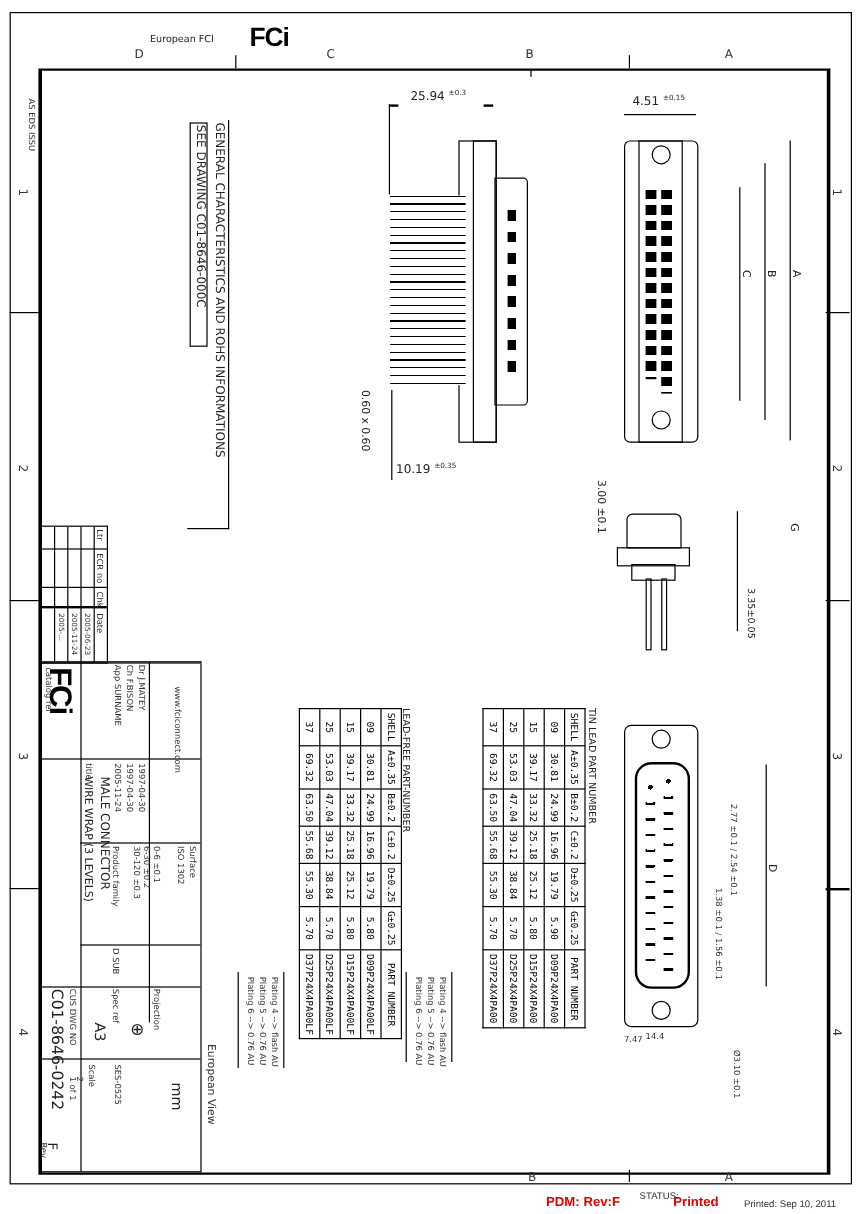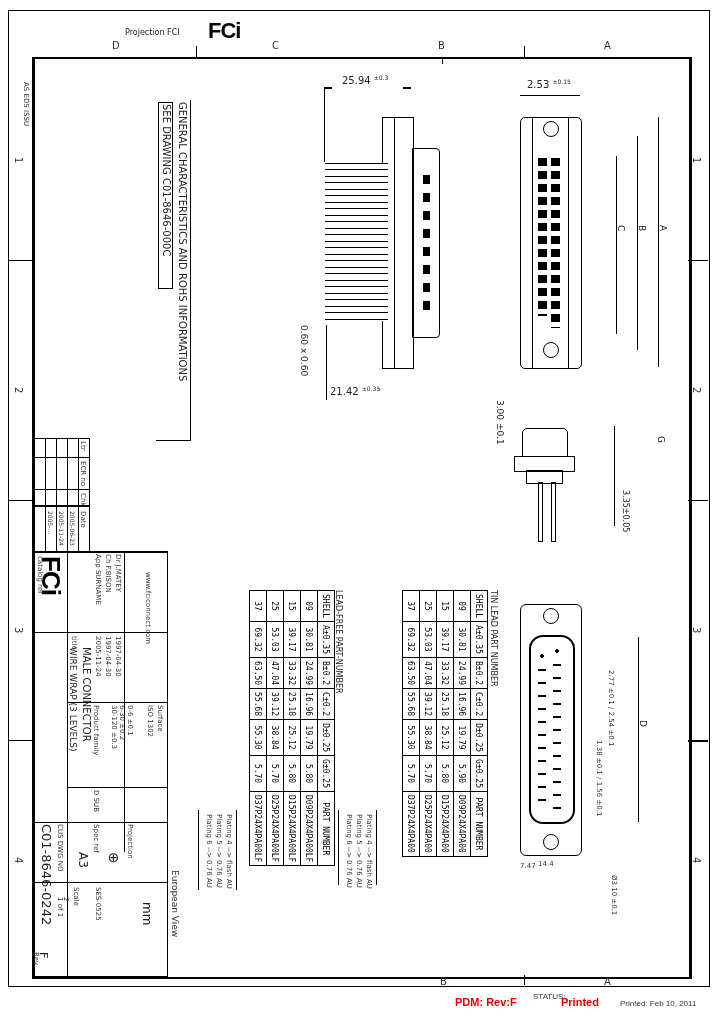--- a/index.html
+++ b/index.html
@@ -24,21 +24,21 @@
 </head>
 <body>
 
 <div class="abs frame-outer"></div>
 <div class="abs frame-inner"></div>
 
 <div class="abs tick" style="left:196px;top:46px;width:1px;height:11px"></div>
 <div class="abs tick" style="left:524px;top:46px;width:1px;height:11px"></div>
 <div class="abs tick" style="left:442px;top:58px;width:1px;height:6px"></div>
 
-<div class="abs txt" style="left:125px;top:28px;font-size:8px">Projection  FCI</div>
+<div class="abs txt" style="left:125px;top:28px;font-size:8px">European  FCI</div>
 <div class="abs logo" style="left:208px;top:18px">FCi</div>
 <div class="abs zone-label" style="left:112px;top:40px">D</div>
 <div class="abs zone-label" style="left:272px;top:40px">C</div>
 <div class="abs zone-label" style="left:438px;top:40px">B</div>
 <div class="abs zone-label" style="left:604px;top:40px">A</div>
 
 <div class="abs" style="left:688px;top:57px;width:20px;height:918px">
   <div class="abs line" style="left:0;top:203px;width:20px;height:1px"></div>
   <div class="abs line" style="left:0;top:443px;width:20px;height:1px"></div>
   <div class="abs line" style="left:0;top:683px;width:20px;height:2px"></div>
@@ -72,25 +72,25 @@
   <div class="abs line" style="left:123px;top:27px;width:8px;height:2px"></div>
 
   <div class="abs box" style="left:102px;top:57px;width:30px;height:250px"></div>
   <div class="abs box" style="left:114px;top:57px;width:18px;height:250px"></div>
   <div class="abs box" style="left:132px;top:88px;width:26px;height:188px;border-radius:0 4px 4px 0"></div>
   <div class="abs" style="left:143px;top:115px;width:7px;height:135px;background:repeating-linear-gradient(to bottom,#000 0 9px,#fff 9px 18px)"></div>
 
   <div class="abs" style="left:45px;top:103px;width:63px;height:158px;background:repeating-linear-gradient(to bottom,#000 0 1px,#fff 1px 6.5px)"></div>
   <div class="abs txt rot r90" style="left:29px;top:265px;font-size:9px">0.60 x 0.60</div>
   <div class="abs line" style="left:46px;top:265px;width:1px;height:75px"></div>
-  <div class="abs txt" style="left:50px;top:325px;font-size:10px"><span>21.42</span> <sup style="font-size:6px">±0.35</sup></div>
+  <div class="abs txt" style="left:50px;top:325px;font-size:10px"><span>10.19</span> <sup style="font-size:6px">±0.35</sup></div>
 </div>
 
 <div class="abs" style="left:500px;top:60px;width:190px;height:340px">
-  <div class="abs txt" style="left:27px;top:18px;font-size:10px"><span>2.53</span> <sup style="font-size:6px">±0.15</sup></div>
+  <div class="abs txt" style="left:27px;top:18px;font-size:10px"><span>4.51</span> <sup style="font-size:6px">±0.15</sup></div>
   <div class="abs line" style="left:20px;top:35px;width:60px;height:1px"></div>
   <div class="abs box" style="left:20px;top:57px;width:60px;height:250px;border-radius:5px"></div>
   <div class="abs box" style="left:32px;top:57px;width:35px;height:250px"></div>
   <div class="abs" style="left:43px;top:61px;width:14px;height:14px;border:1px solid #000;border-radius:50%"></div>
   <div class="abs" style="left:43px;top:282px;width:14px;height:14px;border:1px solid #000;border-radius:50%"></div>
   <div class="abs" style="left:38px;top:98px;width:9px;height:158px;background:repeating-linear-gradient(to bottom,#000 0 8px,#fff 8px 13px)"></div>
   <div class="abs" style="left:51px;top:98px;width:9px;height:170px;background:repeating-linear-gradient(to bottom,#000 0 8px,#fff 8px 13px)"></div>
   <div class="abs line" style="left:116px;top:96px;width:1px;height:178px"></div>
   <div class="abs line" style="left:137px;top:76px;width:1px;height:214px"></div>
   <div class="abs line" style="left:158px;top:57px;width:1px;height:250px"></div>
@@ -309,13 +309,13 @@
   <div class="abs small rot r90" style="left:6px;top:400px">Rev</div>
 </div>
 
 <div class="abs zone-label" style="left:440px;top:976px">B</div>
 <div class="abs zone-label" style="left:604px;top:976px">A</div>
 <div class="abs tick" style="left:524px;top:975px;width:1px;height:10px"></div>
 
 <div class="abs status" style="left:455px;top:996px">PDM: Rev:F</div>
 <div class="abs status-grey" style="left:533px;top:992px">STATUS:</div>
 <div class="abs status" style="left:561px;top:996px">Printed</div>
-<div class="abs status-grey" style="left:620px;top:999px">Printed: Feb 10, 2011</div>
+<div class="abs status-grey" style="left:620px;top:999px">Printed: Sep 10, 2011</div>
 
 </body></html>

